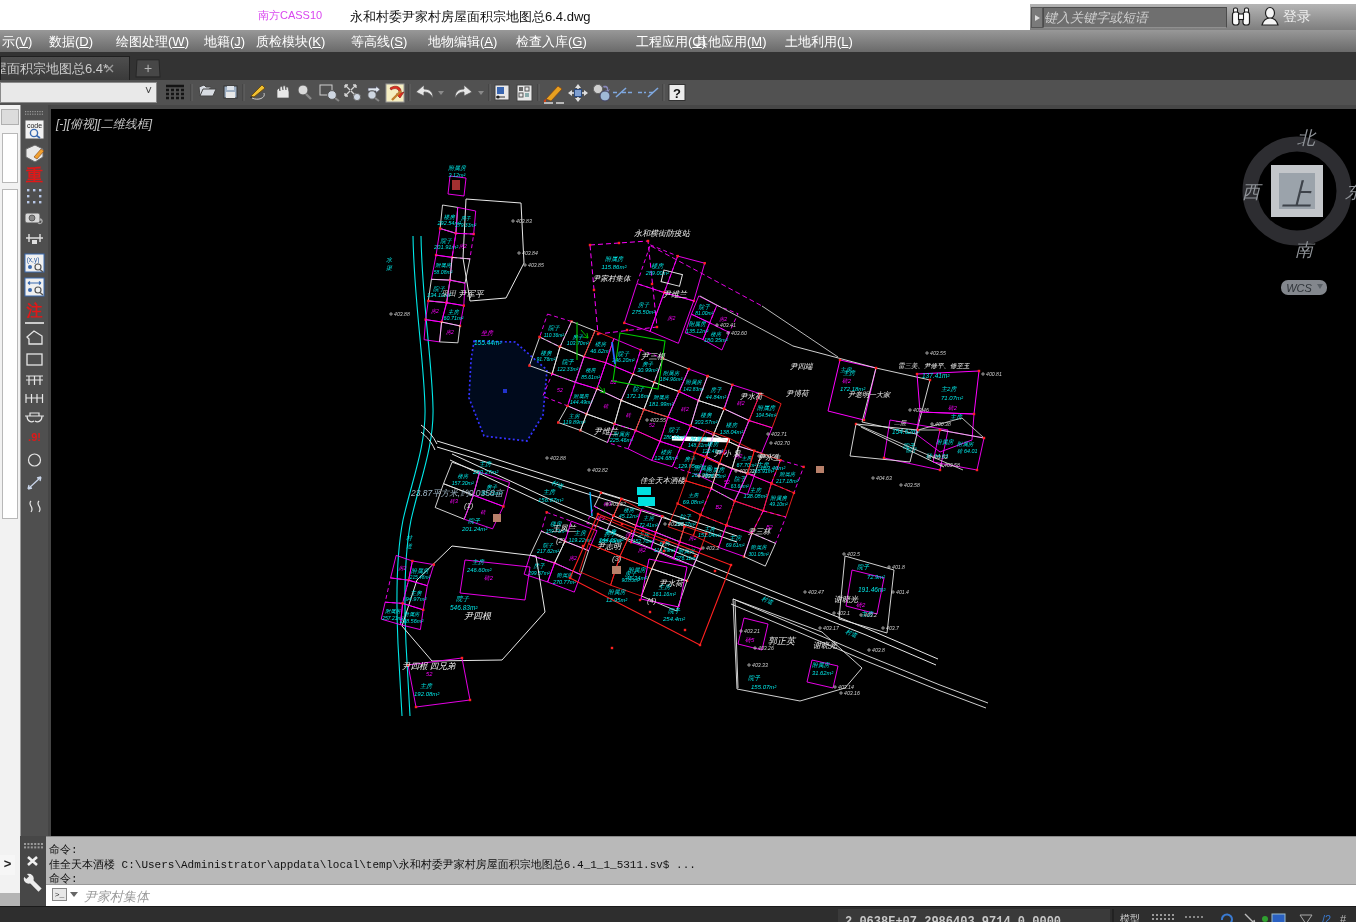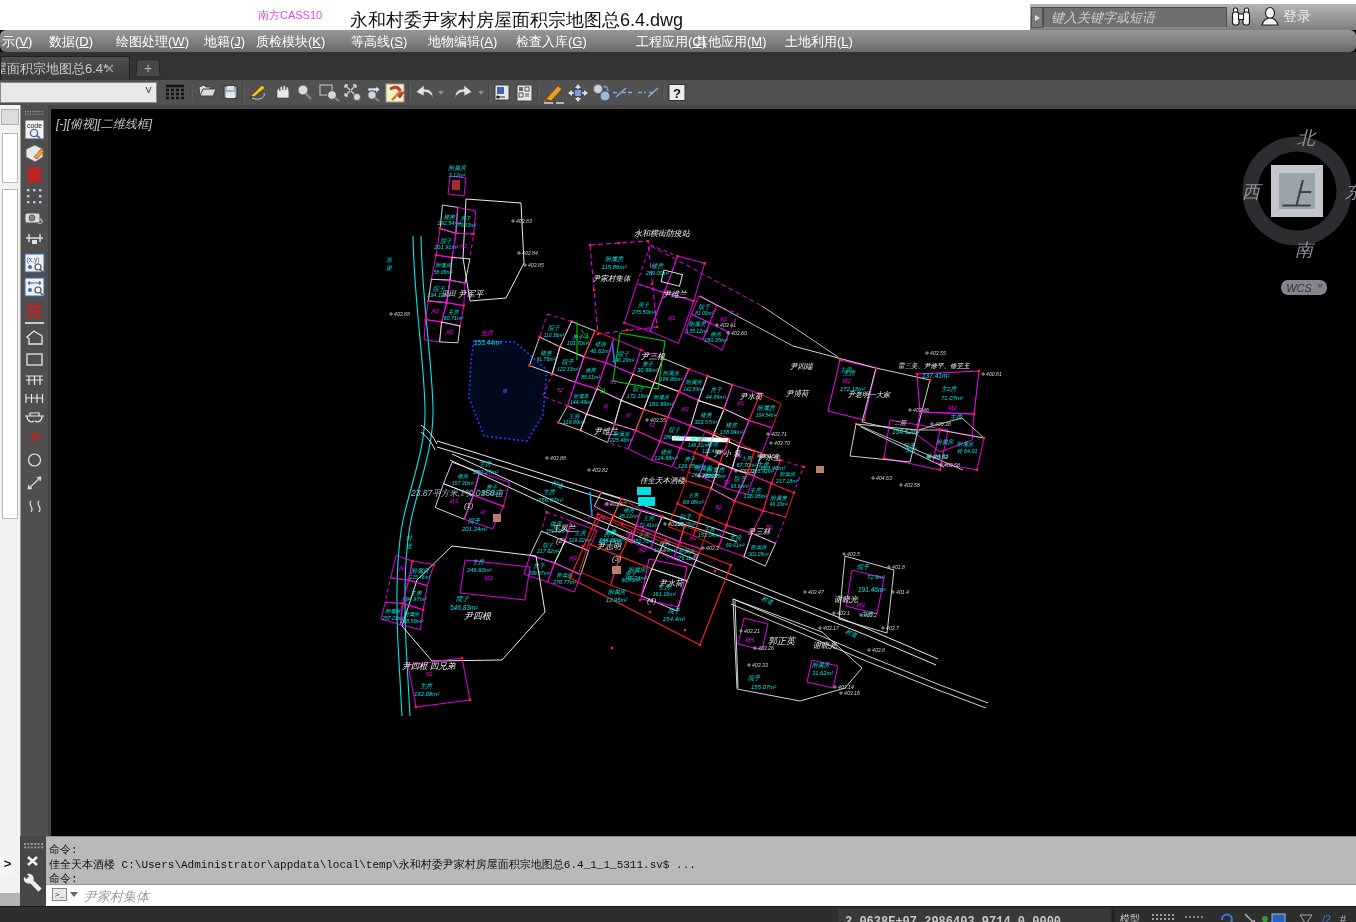--- a/index.html
+++ b/index.html
@@ -1,31 +1,31 @@
 <!DOCTYPE html>
 <html lang="zh"><head>
 <meta charset="utf-8">
 <title>南方CASS10</title>
 <style>
 *{margin:0;padding:0;box-sizing:border-box;}
 html,body{width:1356px;height:922px;overflow:hidden;background:#000;
  font-family:"Liberation Sans",sans-serif;}
 .abs{position:absolute;}
 #titlebar{left:0;top:0;width:1356px;height:30px;background:#ffffff;}
-#titletext{left:258px;top:8px;font-size:11px;color:#d946ef;}#titletext2{left:350px;top:8px;font-size:18px;color:#111;}
+#titletext{left:258px;top:8px;font-size:11px;color:#d946ef;}#titletext2{left:350px;top:8px;font-size:13px;color:#111;}
 #infocenter{left:1030px;top:4px;width:326px;height:26px;
  background:linear-gradient(#b5b5b5,#7e7e7e);}
 #searchbox{left:1043px;top:7px;width:184px;height:21px;background:#6f6f6f;
  border:1px solid #4c4c4c;border-bottom-color:#909090;color:#cfcfcf;
- font-style:italic;font-size:13px;line-height:19px;padding-left:7px;}
+ font-style:italic;font-size:13px;line-height:19px;}
 #searchbtn{left:1031px;top:7px;width:12px;height:21px;background:#7a7a7a;
  border:1px solid #565656;color:#ddd;font-size:7px;line-height:19px;text-align:center;}
 #loginword{left:1283px;top:8px;font-size:14px;color:#eeeeee;}
 #menubar{left:0;top:30px;width:1356px;height:22px;
- background:linear-gradient(#989898,#6a6a6a);border-radius:6px;}
+ background:linear-gradient(#989898,#6a6a6a);}
 .mi{position:absolute;top:3px;font-size:13px;color:#fff;white-space:nowrap;}
 .mi u{text-decoration:underline;}
 #tabbar{left:0;top:52px;width:1356px;height:28px;background:#333333;}
 #tab1{left:0;top:4px;width:130px;height:24px;background:linear-gradient(#4e4e4e,#3a3a3a);
  border:1px solid #202020;border-bottom:none;overflow:hidden;}
 #tab1 span{position:absolute;left:-7px;top:3px;font-size:13px;color:#cccccc;white-space:nowrap;}
 
 #tabplus{left:136px;top:7px;width:24px;height:18px;background:#474747;
  border:1px solid #252525;color:#b5b5b5;font-size:14px;line-height:16px;text-align:center;
  transform:perspective(10px) rotateX(3deg);}

